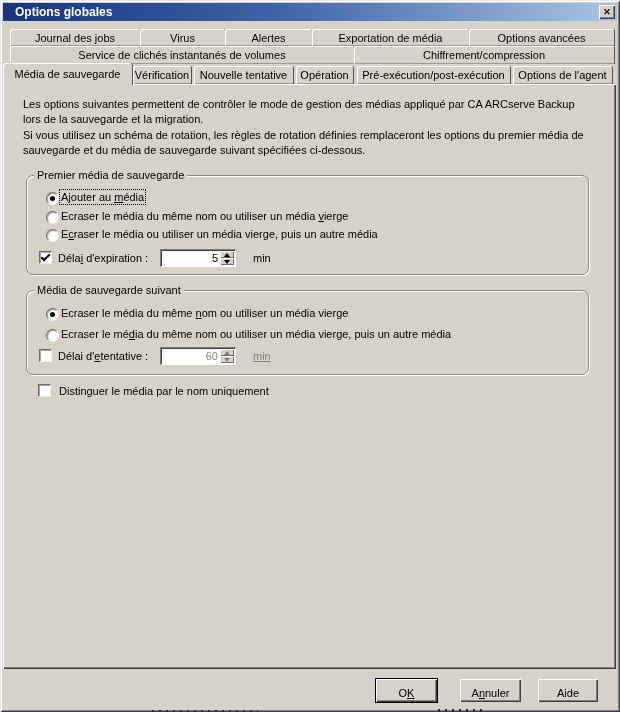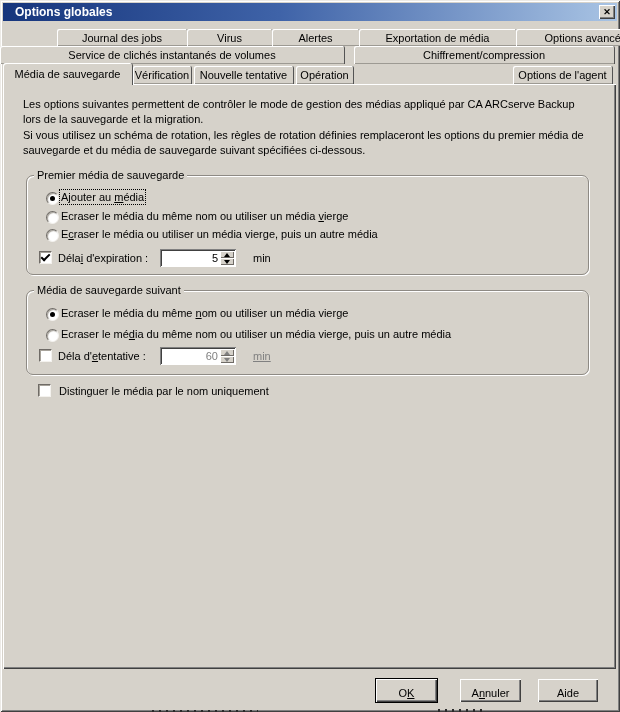--- a/index.html
+++ b/index.html
@@ -19,21 +19,21 @@
     box-shadow:inset 1px 1px 0 #fff, inset -1px -1px 0 #404040, inset -2px -2px 0 #808080;
     display:flex;align-items:center;justify-content:center;cursor:default;}
   .closeglyph{font-size:9px;font-weight:bold;color:#000;line-height:10px;}
 
   
   .tab{position:absolute;background:var(--dialog-bg,#d6d2ca);
     box-shadow:inset 1px 1px 0 #fff, inset 0 -1px 0 #9d9a93;
     border-right:1px solid #545454;border-radius:2px 2px 0 0;
     display:flex;align-items:center;justify-content:center;
     font-size:11px;white-space:nowrap;overflow:hidden;cursor:default;}
-  .r1{top:29px;height:17px;margin-left:47px;}
+  .r1{top:29px;height:17px;}
   .r2{top:46px;height:18px;}
   .r3{top:66px;height:18px;}
   .tab.active{left:3px;top:63px;width:129px;height:22px;z-index:6;
     box-shadow:inset 1px 1px 0 #fff;border-right:1px solid #545454;border-radius:3px 3px 0 0;}
 
   
   .page{position:absolute;left:3px;top:84px;width:613px;height:585px;background:var(--dialog-bg,#d6d2ca);
     box-shadow:inset 1px 1px 0 #fff, inset -1px -1px 0 #404040, inset -2px -2px 0 #808080;z-index:2;}
   .intro{position:absolute;left:20px;width:578px;line-height:15px;white-space:pre-line;}
 
@@ -99,27 +99,28 @@
         <span class="closeglyph">✕</span>
       </button>
     </div>
 
     <div class="tab r1" style="left:10px;width:130px">Journal des jobs</div>
     <div class="tab r1" style="left:140px;width:85px">Virus</div>
     <div class="tab r1" style="left:225px;width:87px">Alertes</div>
     <div class="tab r1" style="left:312px;width:157px">Exportation de média</div>
     <div class="tab r1" style="left:469px;width:145px">Options avancées</div>
 
-    <div class="tab r2" style="left:0;width:344px">Service de clichés instantanés de volumes</div>
+    <div class="tab r2" style="left:10px;width:344px">Service de clichés instantanés de volumes</div>
     <div class="tab r2" style="left:354px;width:260px">Chiffrement/compression</div>
 
     <div class="tab active">Média de sauvegarde</div>
     <div class="tab r3" style="left:133px;width:58px">Vérification</div>
     <div class="tab r3" style="left:194px;width:99px">Nouvelle tentative</div>
     <div class="tab r3" style="left:296px;width:57px">Opération</div>
+    <div class="tab r3" style="left:357px;width:153px">Pré-exécution/post-exécution</div>
     <div class="tab r3" style="left:513px;width:99px">Options de l'agent</div>
 
     <div class="page">
 
       <div class="intro" style="top:13px">Les options suivantes permettent de contrôler le mode de gestion des médias appliqué par CA ARCserve Backup
 lors de la sauvegarde et la migration.</div>
       <div class="intro" style="top:44px">Si vous utilisez un schéma de rotation, les règles de rotation définies remplaceront les options du premier média de
 sauvegarde et du média de sauvegarde suivant spécifiées ci-dessous.</div>
 
       <div class="groupbox" style="left:23px;top:91px;width:561px;height:98px">
@@ -168,21 +169,21 @@
           <span class="optlabel" style="left:34px"><span>Ecraser le média du même </span><span class="ul">n</span><span>om ou utiliser un média vierge</span></span>
         </div>
 
         <div class="optrow" style="top:37px">
           <span class="radio" style="left:19px;top:1px"></span>
           <span class="optlabel" style="left:34px"><span>Ecraser le mé</span><span class="ul">d</span><span>ia du même nom ou utiliser un média vierge, puis un autre média</span></span>
         </div>
 
         <div class="optrow disabled" style="top:57px">
           <span class="checkbox" style="left:12px;top:1px"></span>
-          <span class="optlabel" style="left:31px;top:2px"><span>Déla d'</span><span class="ul">e</span><span>tentative :</span></span>
+          <span class="optlabel" style="left:31px;top:2px"><span>Délai d'</span><span class="ul">e</span><span>tentative :</span></span>
           <div class="editspin" style="left:133px;top:-1px">
             <span class="editval">60</span>
             <span class="updown">
               <span class="spinbtn up">
                   <i class="tri tri-up"></i>
                 </span>
               <span class="spinbtn down">
                   <i class="tri tri-down"></i>
                 </span>
             </span>

